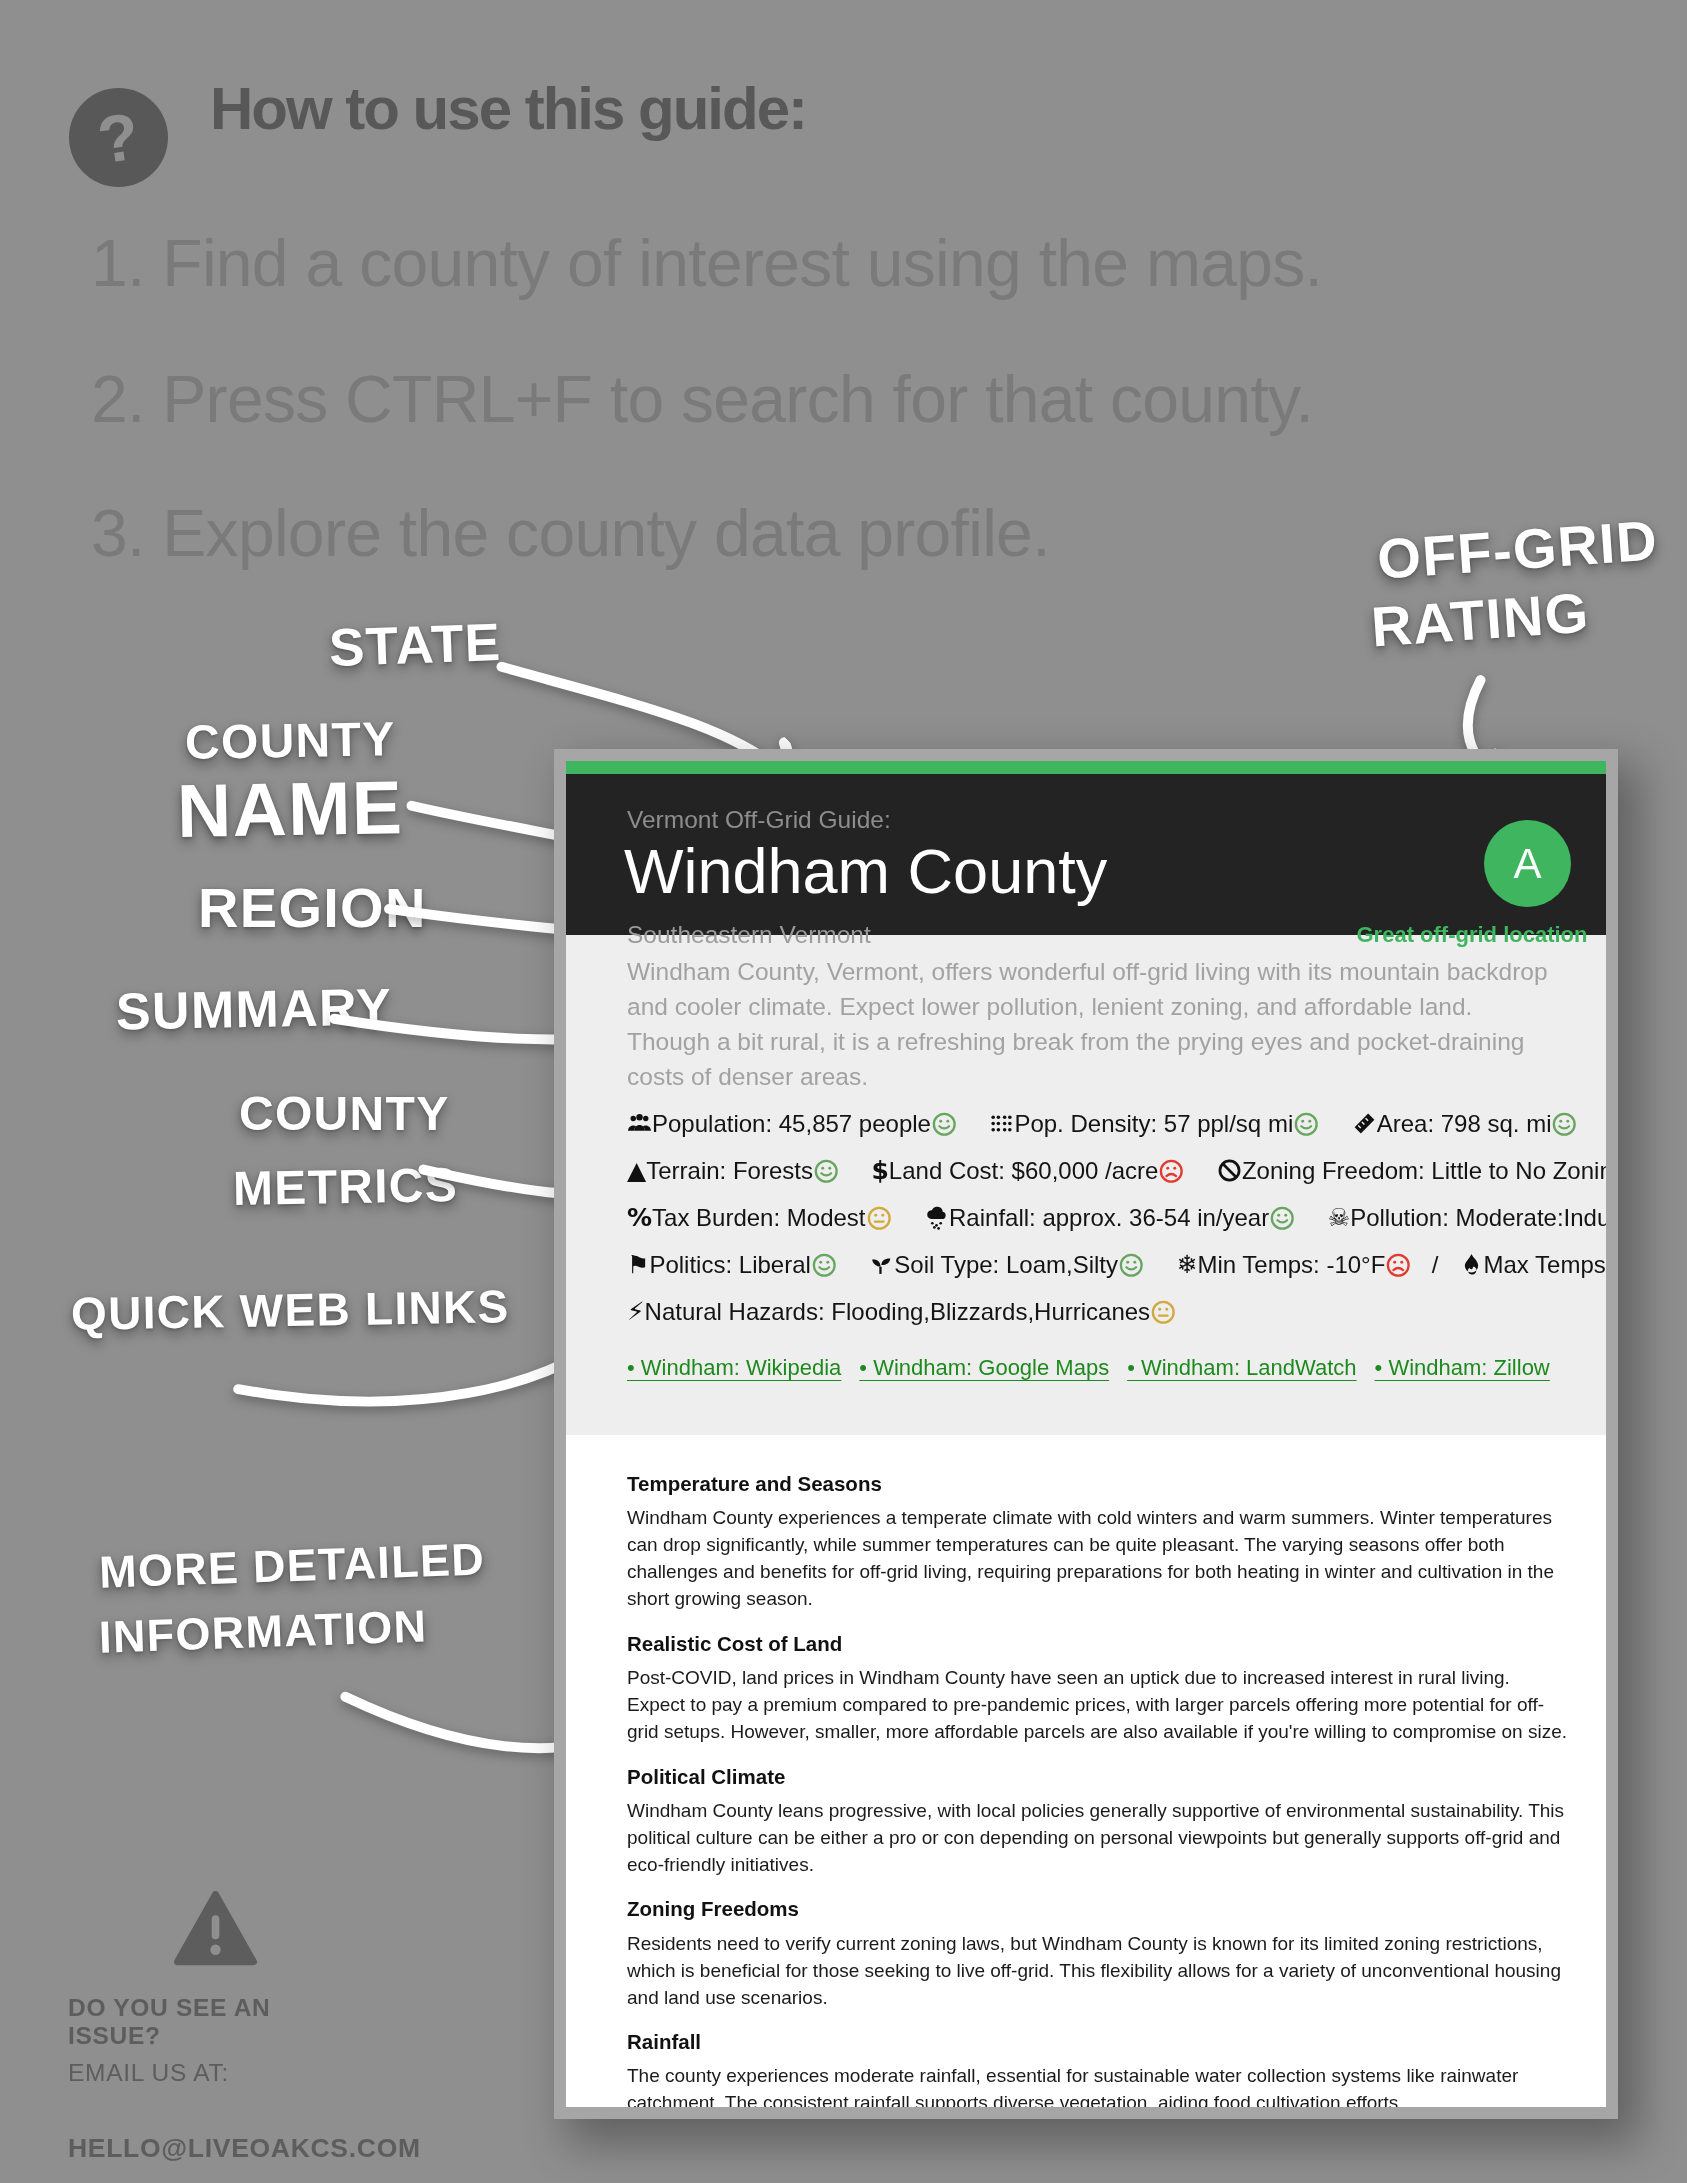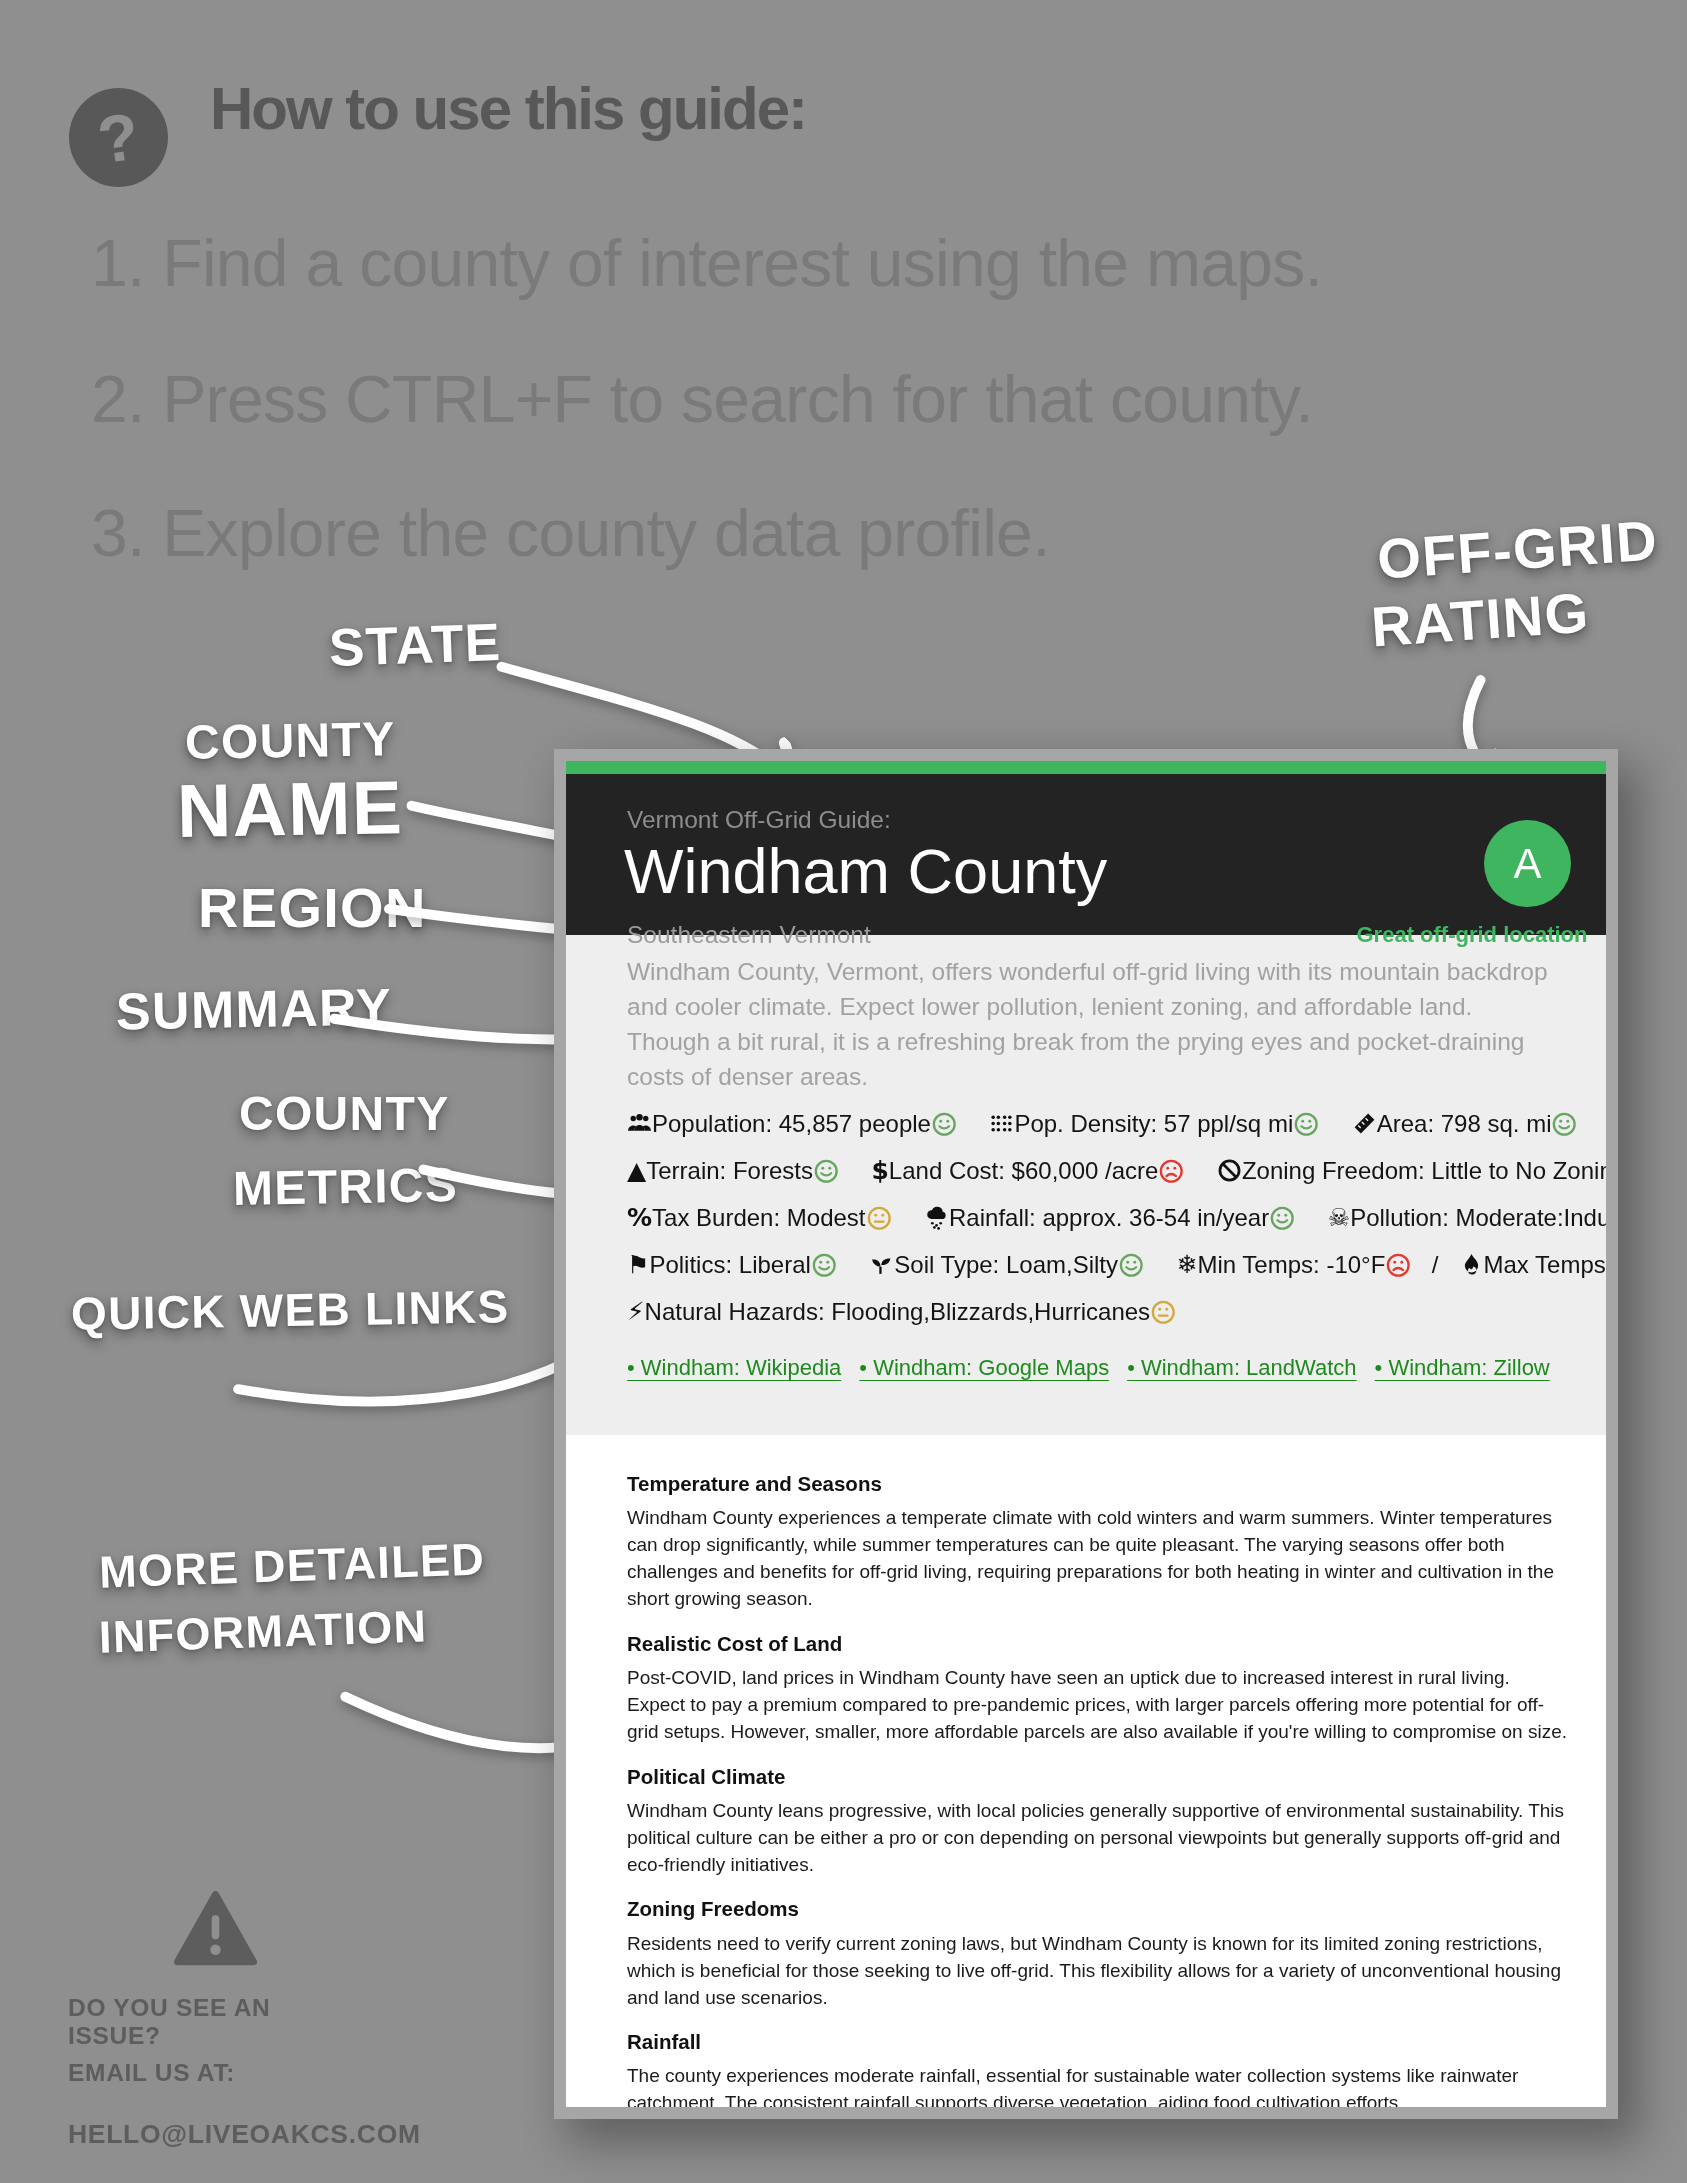--- a/index.html
+++ b/index.html
@@ -25,22 +25,22 @@
   #lbl-summary{left:116px;top:979px;font-size:52px;transform:rotate(-1deg);}
   #lbl-metrics1{left:239px;top:1086px;font-size:48px;}
   #lbl-metrics2{left:233px;top:1159px;font-size:48px;transform:rotate(-1deg);}
   #lbl-links{left:71px;top:1283px;font-size:46px;transform:rotate(-1deg);}
   #lbl-more1{left:99px;top:1540px;font-size:45px;transform:rotate(-2deg);}
   #lbl-more2{left:99px;top:1606px;font-size:45px;transform:rotate(-2deg);}
   
   #issue{position:absolute;left:68px;top:1891px;width:294px;text-align:left;color:#5d5d5d;}
   #issue .tri{margin:0 auto;width:83px;}
   #issue-l1{margin-top:25px;font-size:24.5px;font-weight:bold;letter-spacing:0.7px;}
-  #issue-l2{margin-top:9.3px;font-size:24.5px;font-weight:bold;letter-spacing:0.7px;}
-  #issue-email{margin-top:32px;font-size:26.5px;font-weight:bold;letter-spacing:0.7px;}
+  #issue-l2{margin-top:9.3px;font-size:24.5px;font-weight:normal;letter-spacing:0.7px;}
+  #issue-email{margin-top:46px;font-size:26.5px;font-weight:bold;letter-spacing:0.7px;}
   
   #card{position:absolute;left:554px;top:749px;width:1040px;height:1346px;
     border:12.6px solid #a6a6a6;background:#fff;
     box-shadow:17px 20px 43px 5.3px rgba(0,0,0,.33);}
   #card-inner{position:relative;width:100%;height:100%;overflow:hidden;}
   #green-bar{height:13.2px;background:#3eb55e;}
   #card-header{position:relative;height:161px;background:#232323;}
   #eyebrow{position:absolute;left:61px;top:32px;font-size:24.5px;color:#8d8d8d;}
   #county-name{position:absolute;left:58px;top:61px;font-size:63px;font-weight:500;color:#fff;}
   #card-region{position:absolute;left:61px;top:147px;font-size:24.5px;color:#9b9b9b;}

